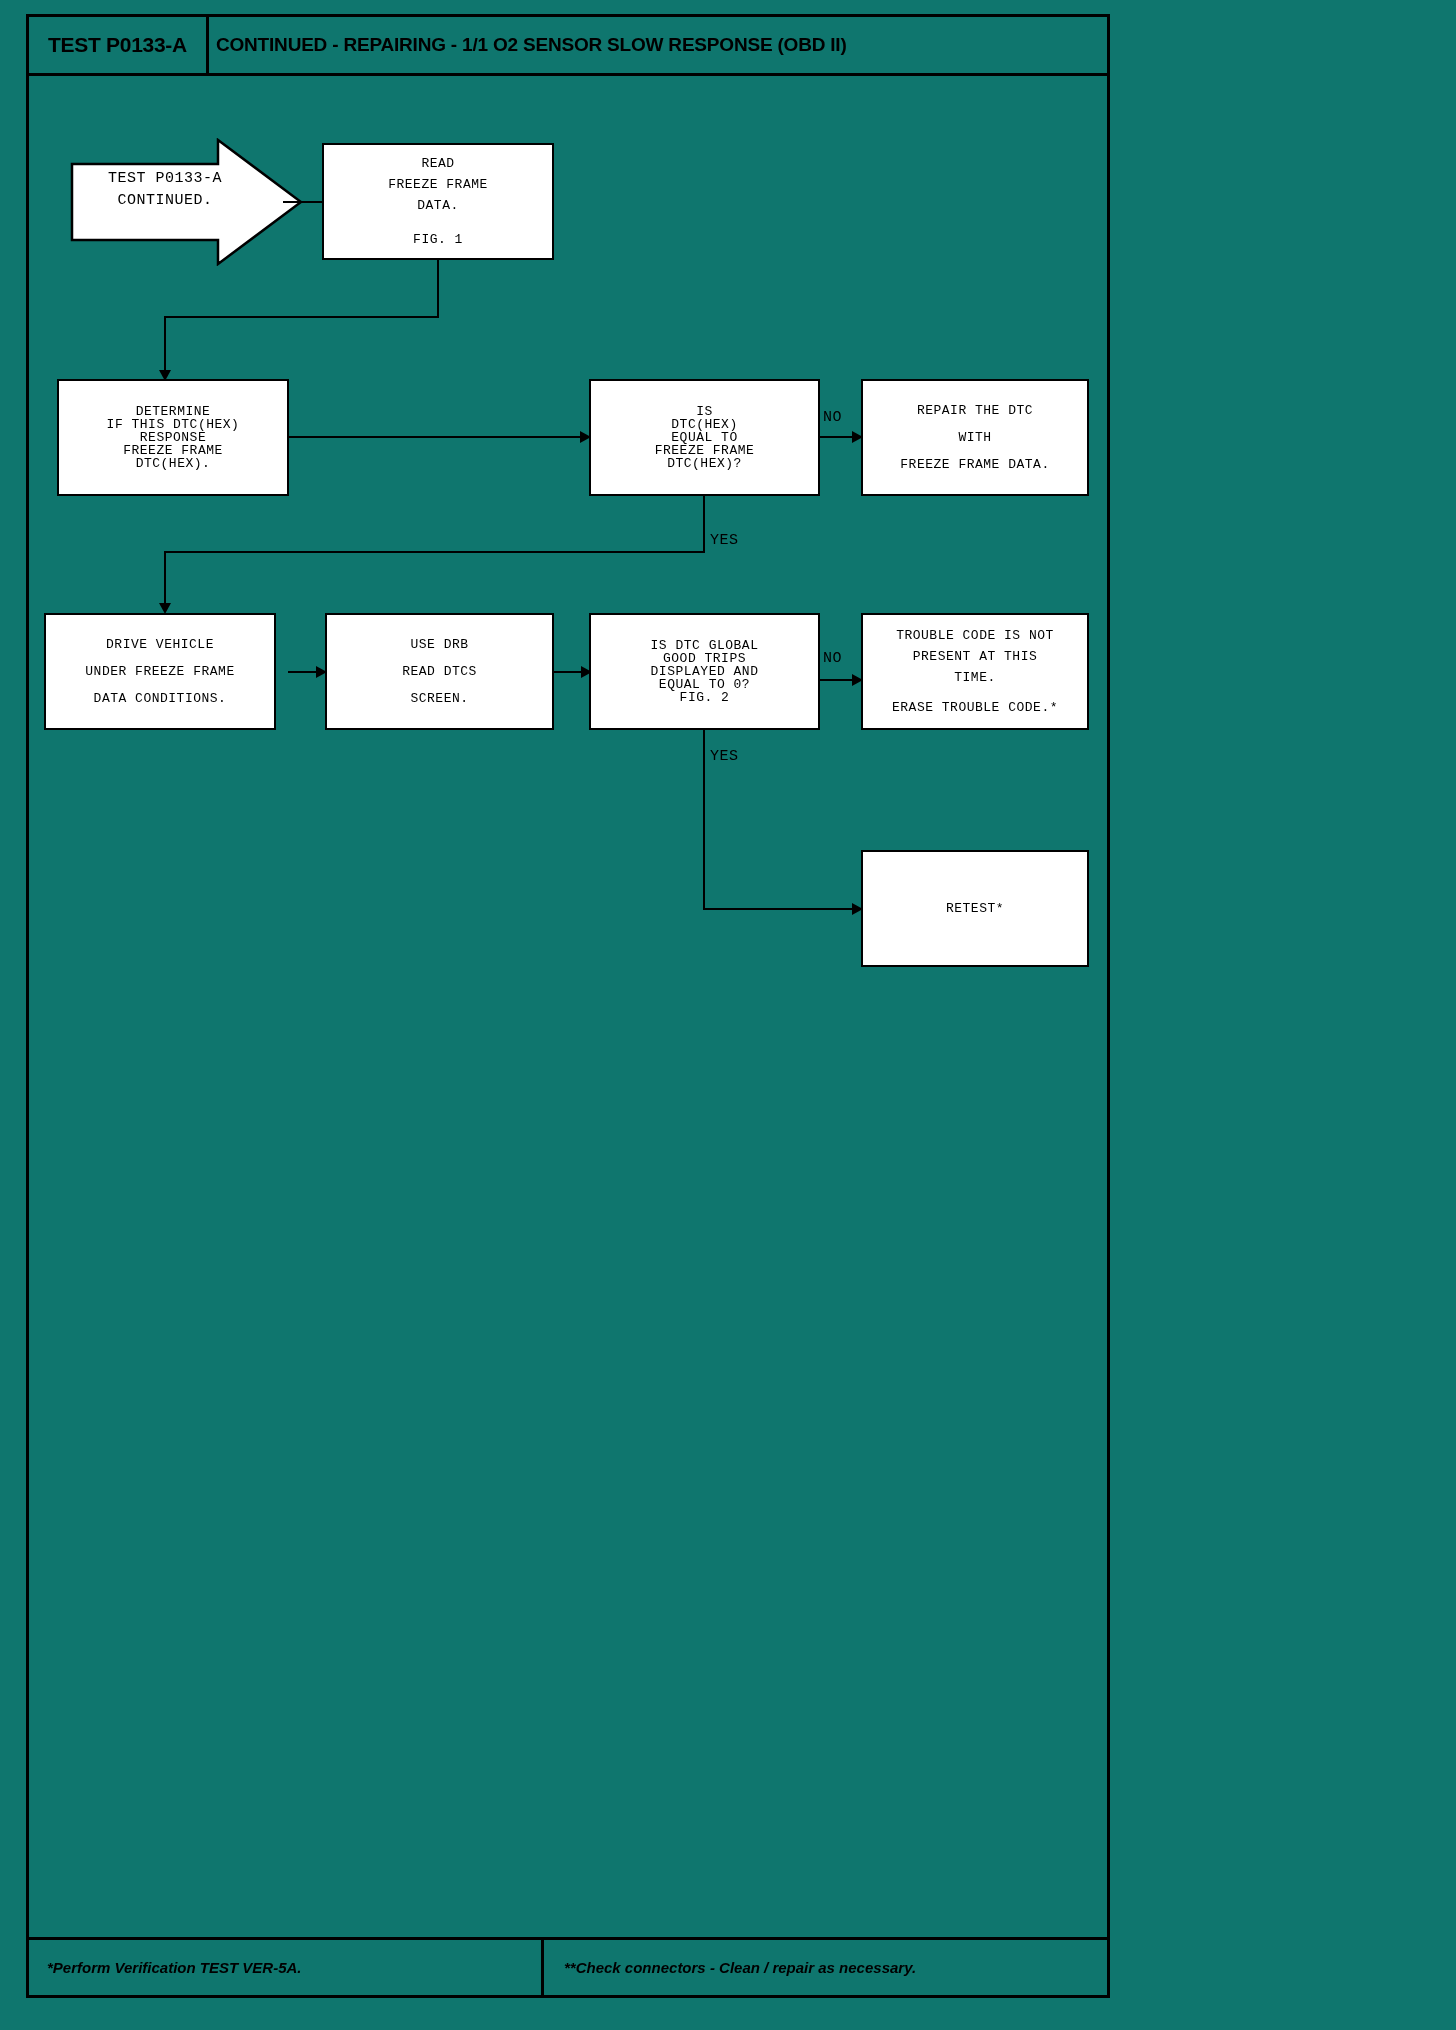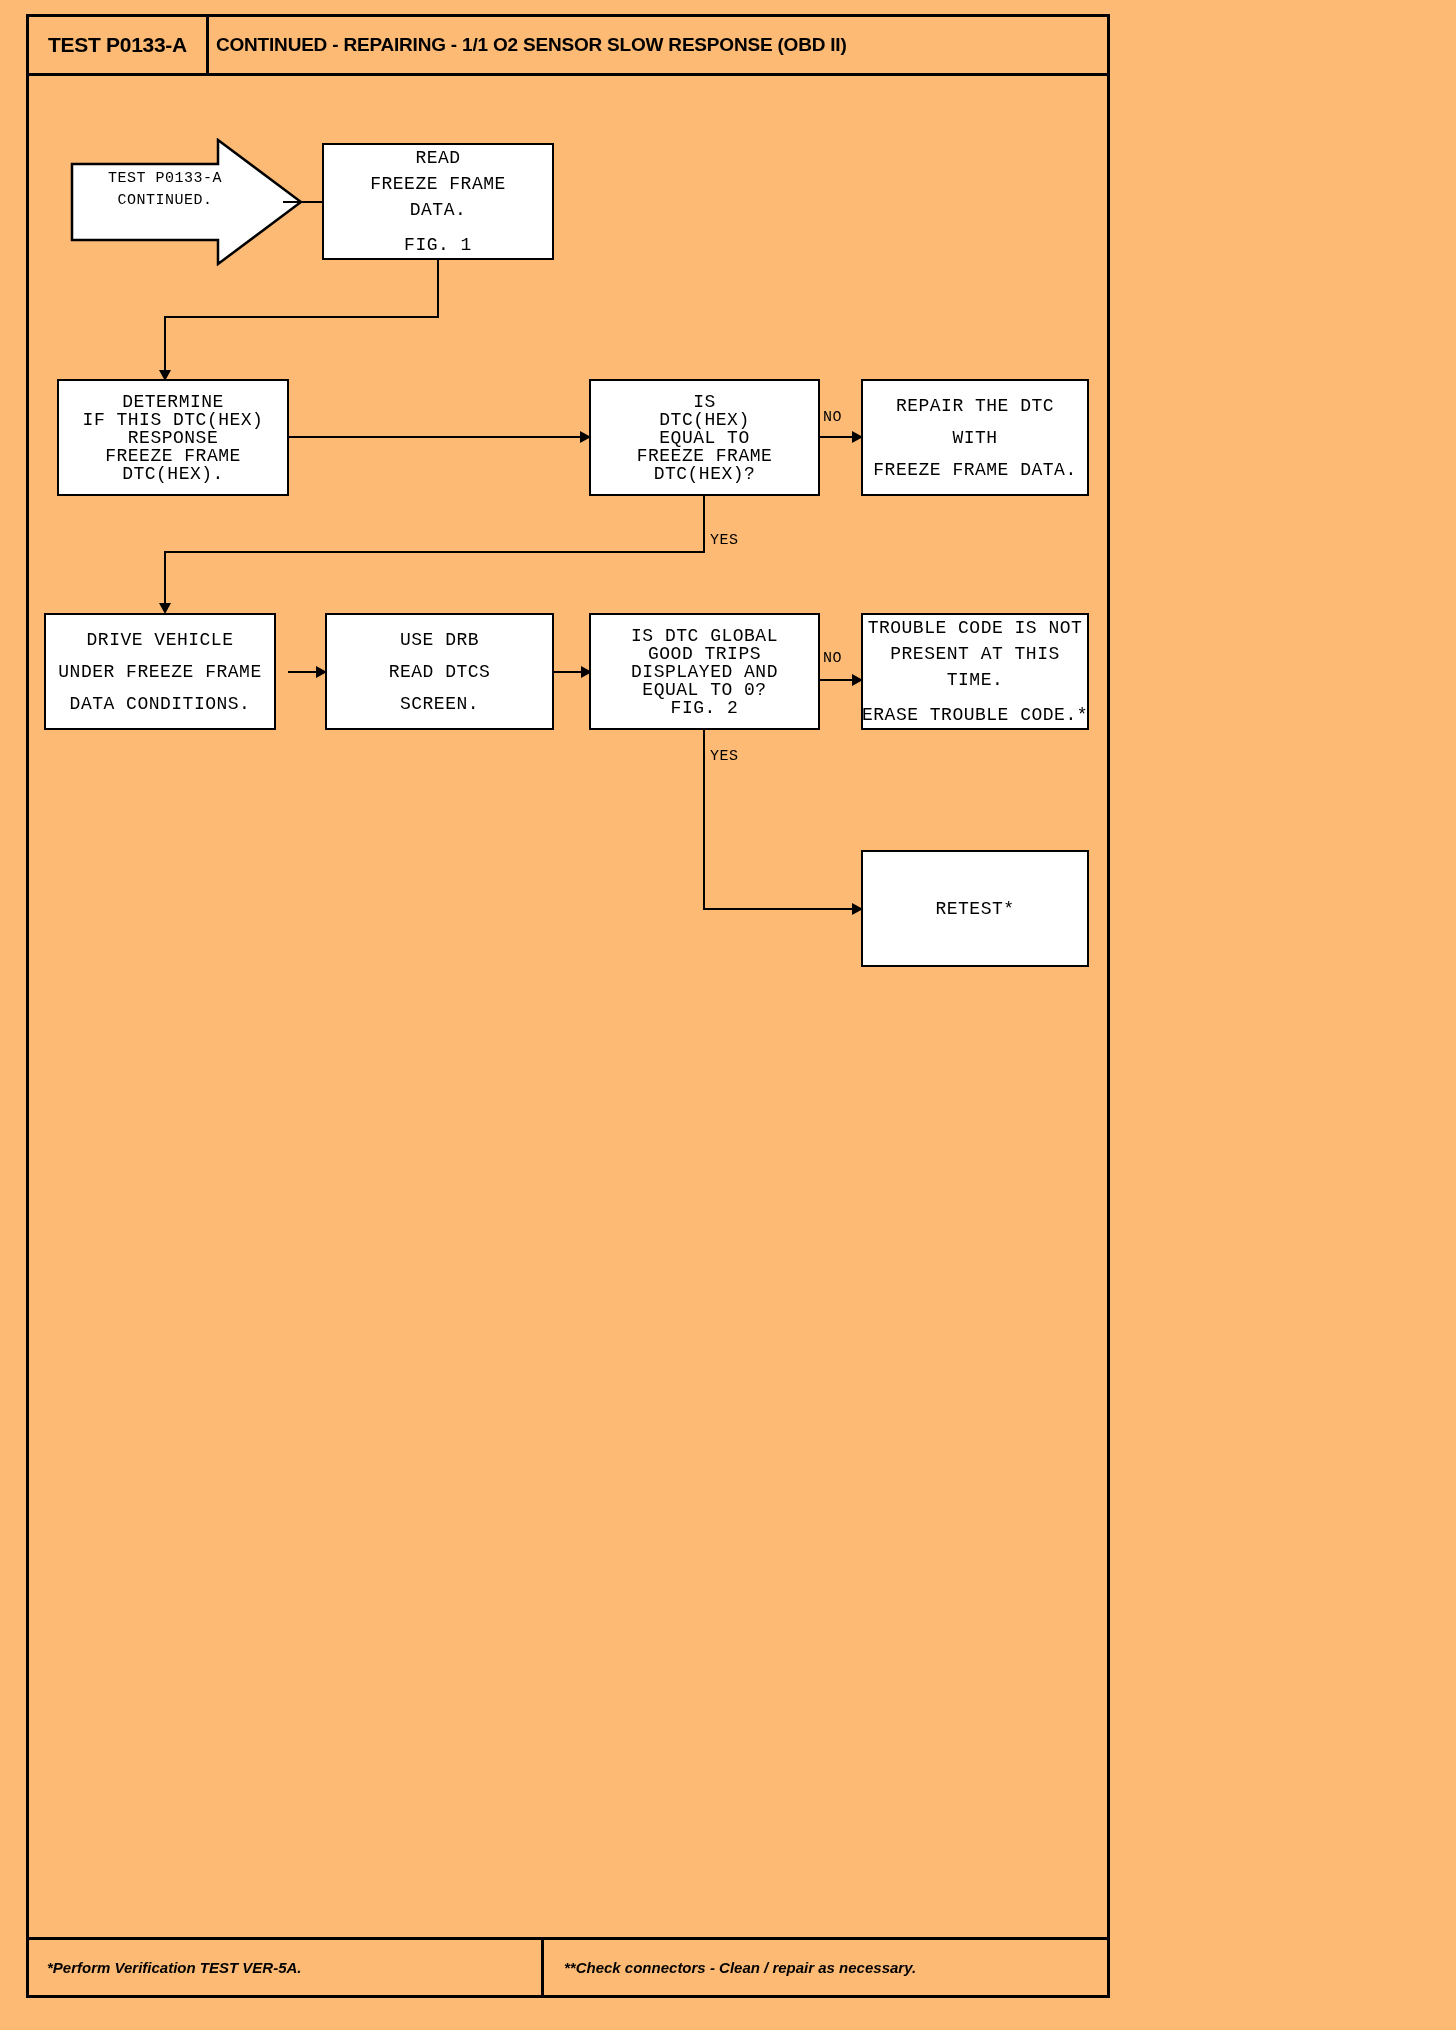--- a/index.html
+++ b/index.html
@@ -7,21 +7,21 @@
     padding: 0;
     background: #ffffff;
   }
   body {
     font-family: "Liberation Sans", sans-serif;
   }
   #page {
     position: relative;
     width: 1456px;
     height: 2030px;
-    background: #fdba74;
+    background: #0f766e;
     overflow: hidden;
   }
 
   
   .page-frame {
     position: absolute;
     left: 26px;
     top: 14px;
     width: 1084px;
     height: 1984px;
@@ -119,21 +119,21 @@
   .node {
     position: absolute;
     border: 2px solid #000;
     box-sizing: border-box;
     background: #fff;
     display: flex;
     flex-direction: column;
     align-items: center;
     justify-content: center;
     font-family: "Liberation Mono", monospace;
-    font-size: 18px;
+    font-size: 13px;
     line-height: 1.0;
     color: #000;
     text-align: center;
     letter-spacing: 0.5px;
   }
   .node .ln { white-space: nowrap; display: block; }
   .node.sp .ln { margin: 4px 0; }
   .node.sp2 .ln { margin: 7px 0; }
   .node .gap { height: 13px; }
   .node .gap-sm { height: 9px; }

